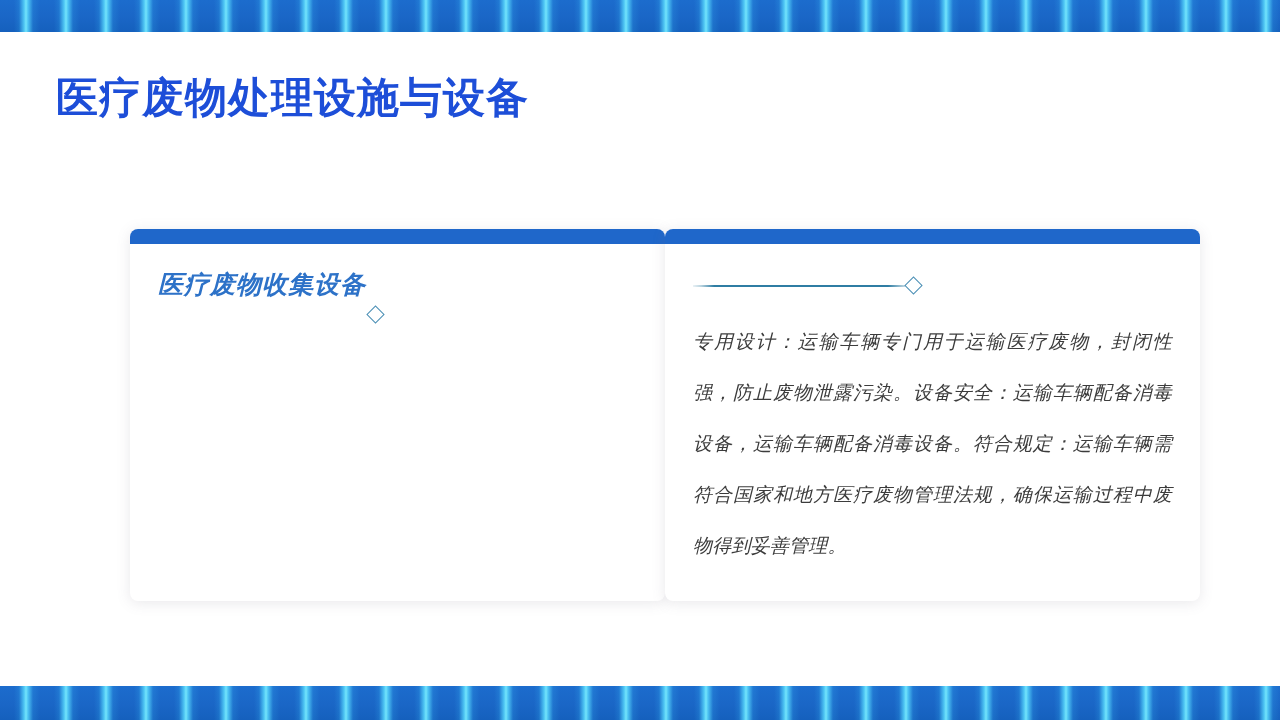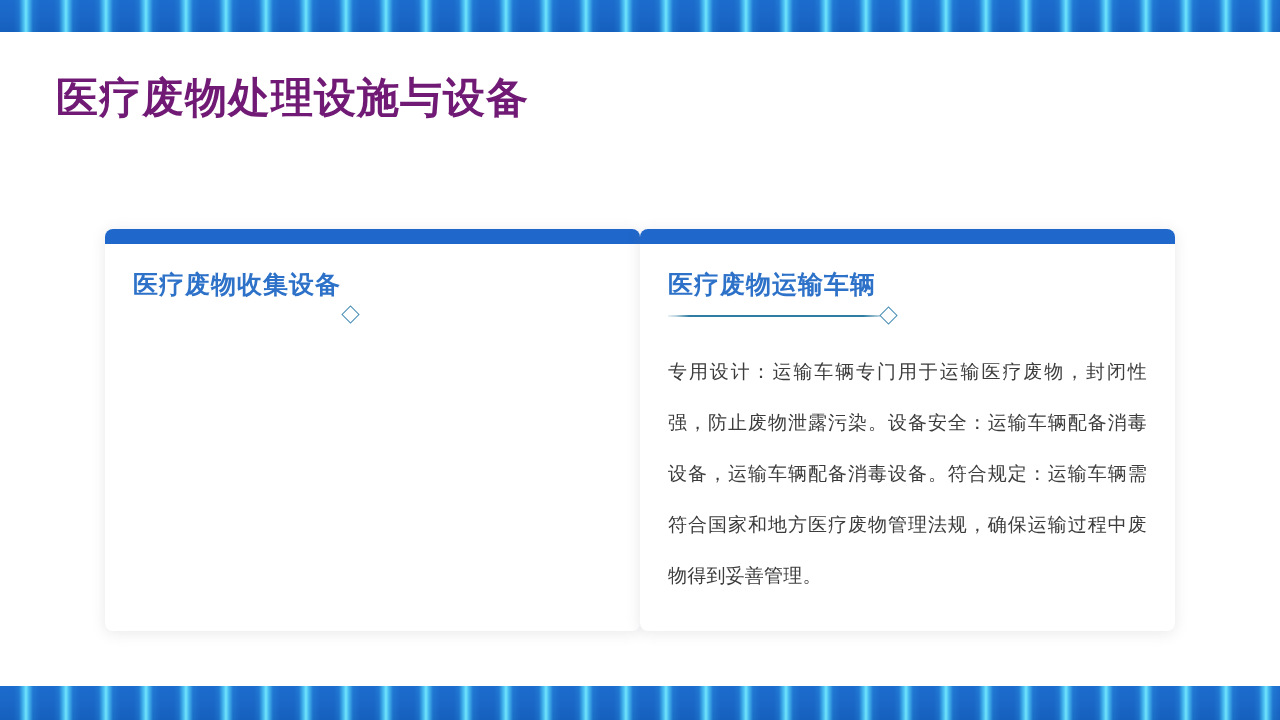--- a/index.html
+++ b/index.html
@@ -44,33 +44,34 @@
     height: 34px;
   }
 
   
   .page-title {
     position: absolute;
     left: 56px;
     top: 44px;
     font-size: 42px;
     line-height: 1.25;
-    color: #701a75;
+    color: #1d4ed8;
     letter-spacing: 1px;
     white-space: nowrap;
   }
 
   
   .cards {
     position: absolute;
     left: 80px;
     top: 229px;
     width: 1120px;
     display: flex;
-    justify-content: center;
+    justify-content: flex-end;
+    font-style: italic;
   }
   .card {
     width: 535px;
     box-sizing: border-box;
     background: #ffffff;
     border-radius: 8px;
     box-shadow: 0 2px 14px rgba(120,110,130,0.16);
     overflow: hidden;
     position: relative;
   }
@@ -150,21 +151,20 @@
       <div class="title-deco">
 
         <span class="deco-diamond"></span>
       </div>
     </div>
   </div>
 
   <div class="card card-right">
     <div class="card-topbar"></div>
     <div class="card-body">
-      <h2 class="card-title">医疗废物运输车辆</h2>
       <div class="title-deco">
         <span class="deco-line"></span>
         <span class="deco-diamond"></span>
       </div>
       <p class="card-text">专用设计：运输车辆专门用于运输医疗废物，封闭性强，防止废物泄露污染。设备安全：运输车辆配备消毒设备，运输车辆配备消毒设备。符合规定：运输车辆需符合国家和地方医疗废物管理法规，确保运输过程中废物得到妥善管理。</p>
     </div>
   </div>
 
 </div>
 

